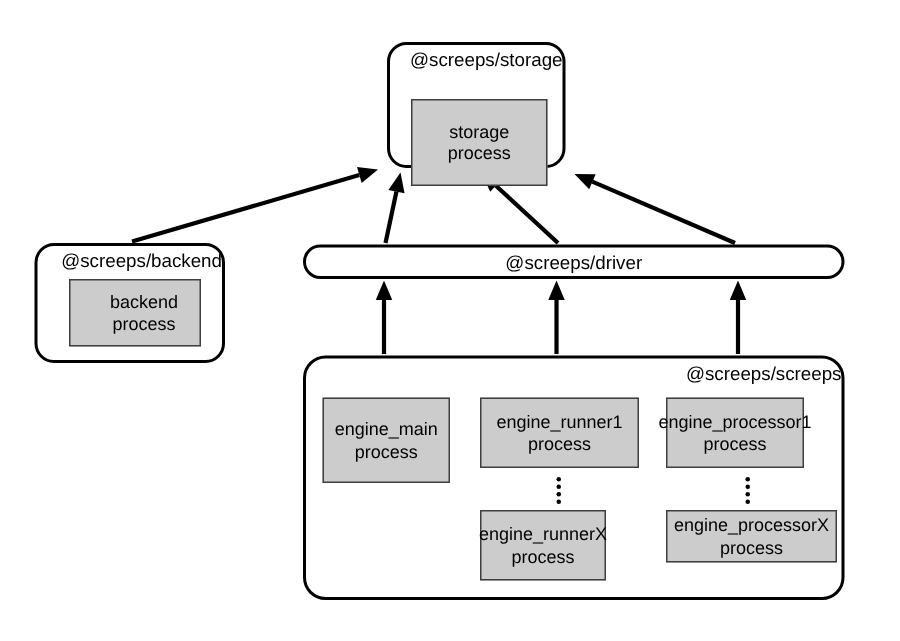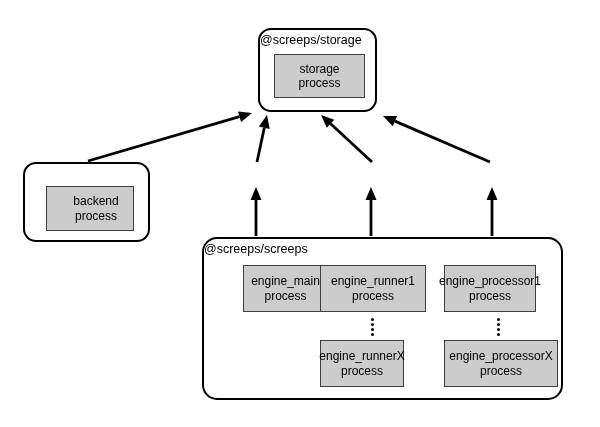--- a/index.html
+++ b/index.html
@@ -5,44 +5,44 @@
   html,body{margin:0;padding:0;background:#fff;}
   .canvas{
     position:relative;width:600px;height:427px;background:var(--bg,#fff);
     font-family:"Liberation Sans","DejaVu Sans",sans-serif;color:#000;overflow:hidden;
   }
   .node{
     position:absolute;box-sizing:border-box;background:#fff;
     border:2px solid var(--node-border,#000);border-radius:13px;
   }
   .node-title{
-    position:absolute;top:3px;left:0;right:0;text-align:left;
+    position:absolute;top:3px;left:0;right:0;text-align:right;
     font-size:12.5px;line-height:15px;white-space:nowrap;
   }
   .proc{
     position:absolute;box-sizing:border-box;
     background:var(--proc-fill,#ccc);border:1.5px solid var(--proc-border,#3e3e3e);
     display:flex;flex-direction:column;align-items:center;justify-content:center;
     font-size:12px;line-height:14.5px;text-align:center;white-space:nowrap;
   }
   #storage{left:258px;top:28px;width:119px;height:84px;}
-  #storage .proc{left:14px;top:24px;width:91px;height:44px;}
+  #storage .proc{left:14px;top:36px;width:91px;height:58px;}
   #backend{left:23px;top:162px;width:127px;height:80px;}
   #backend .proc{left:21px;top:22px;width:88px;height:45px;padding-left:12px;}
   #driver{
     left:202px;top:163px;width:361px;height:23px;border-radius:12px;
     display:flex;align-items:center;justify-content:center;
     font-size:12.5px;white-space:nowrap;
   }
   #engine{left:202px;top:237px;width:361px;height:163px;border-radius:15px;}
-  .p-main{left:11px;top:26px;width:85px;height:47px;margin-left:28px;}
+  .p-main{left:11px;top:26px;width:85px;height:57px;}
   .p-runner1{left:116px;top:26px;width:106px;height:47px;}
   .p-processor1{left:240px;top:26px;width:92px;height:47px;}
   .p-runnerX{left:116px;top:101px;width:84px;height:47px;}
-  .p-processorX{left:240px;top:101px;width:114px;height:47px;}
+  .p-processorX{left:240px;top:101px;width:114px;height:35px;}
   .vdots{position:absolute;width:3px;}
   .vdots i{display:block;width:3px;height:3px;border-radius:50%;background:#000;margin:0 0 2px 0;}
   .d-runner{left:167px;top:79px;}
   .d-processor{left:293px;top:79px;}
   svg.arrows{position:absolute;left:0;top:0;pointer-events:none;}
   svg.arrows line{stroke:var(--arrow,#000);stroke-width:2.8;}
   svg.arrows polygon{fill:var(--arrow,#000);stroke:none;}
 </style>
 </head>
 <body>
@@ -82,26 +82,30 @@
 
   <div class="node" id="storage">
     <div class="node-title">@screeps/storage</div>
     <div class="proc">
       <span>storage</span>
       <span>process</span>
     </div>
   </div>
 
   <div class="node" id="backend">
+    <div class="node-title">@screeps/backend</div>
     <div class="proc">
       <span>backend</span>
       <span>process</span>
     </div>
   </div>
 
+  <div class="node" id="driver">
+    <span>@screeps/driver</span>
+  </div>
 
   <div class="node" id="engine">
     <div class="node-title">@screeps/screeps</div>
 
     <div class="proc p-main">
       <span>engine_main</span>
       <span>process</span>
     </div>
 
     <div class="proc p-runner1">

